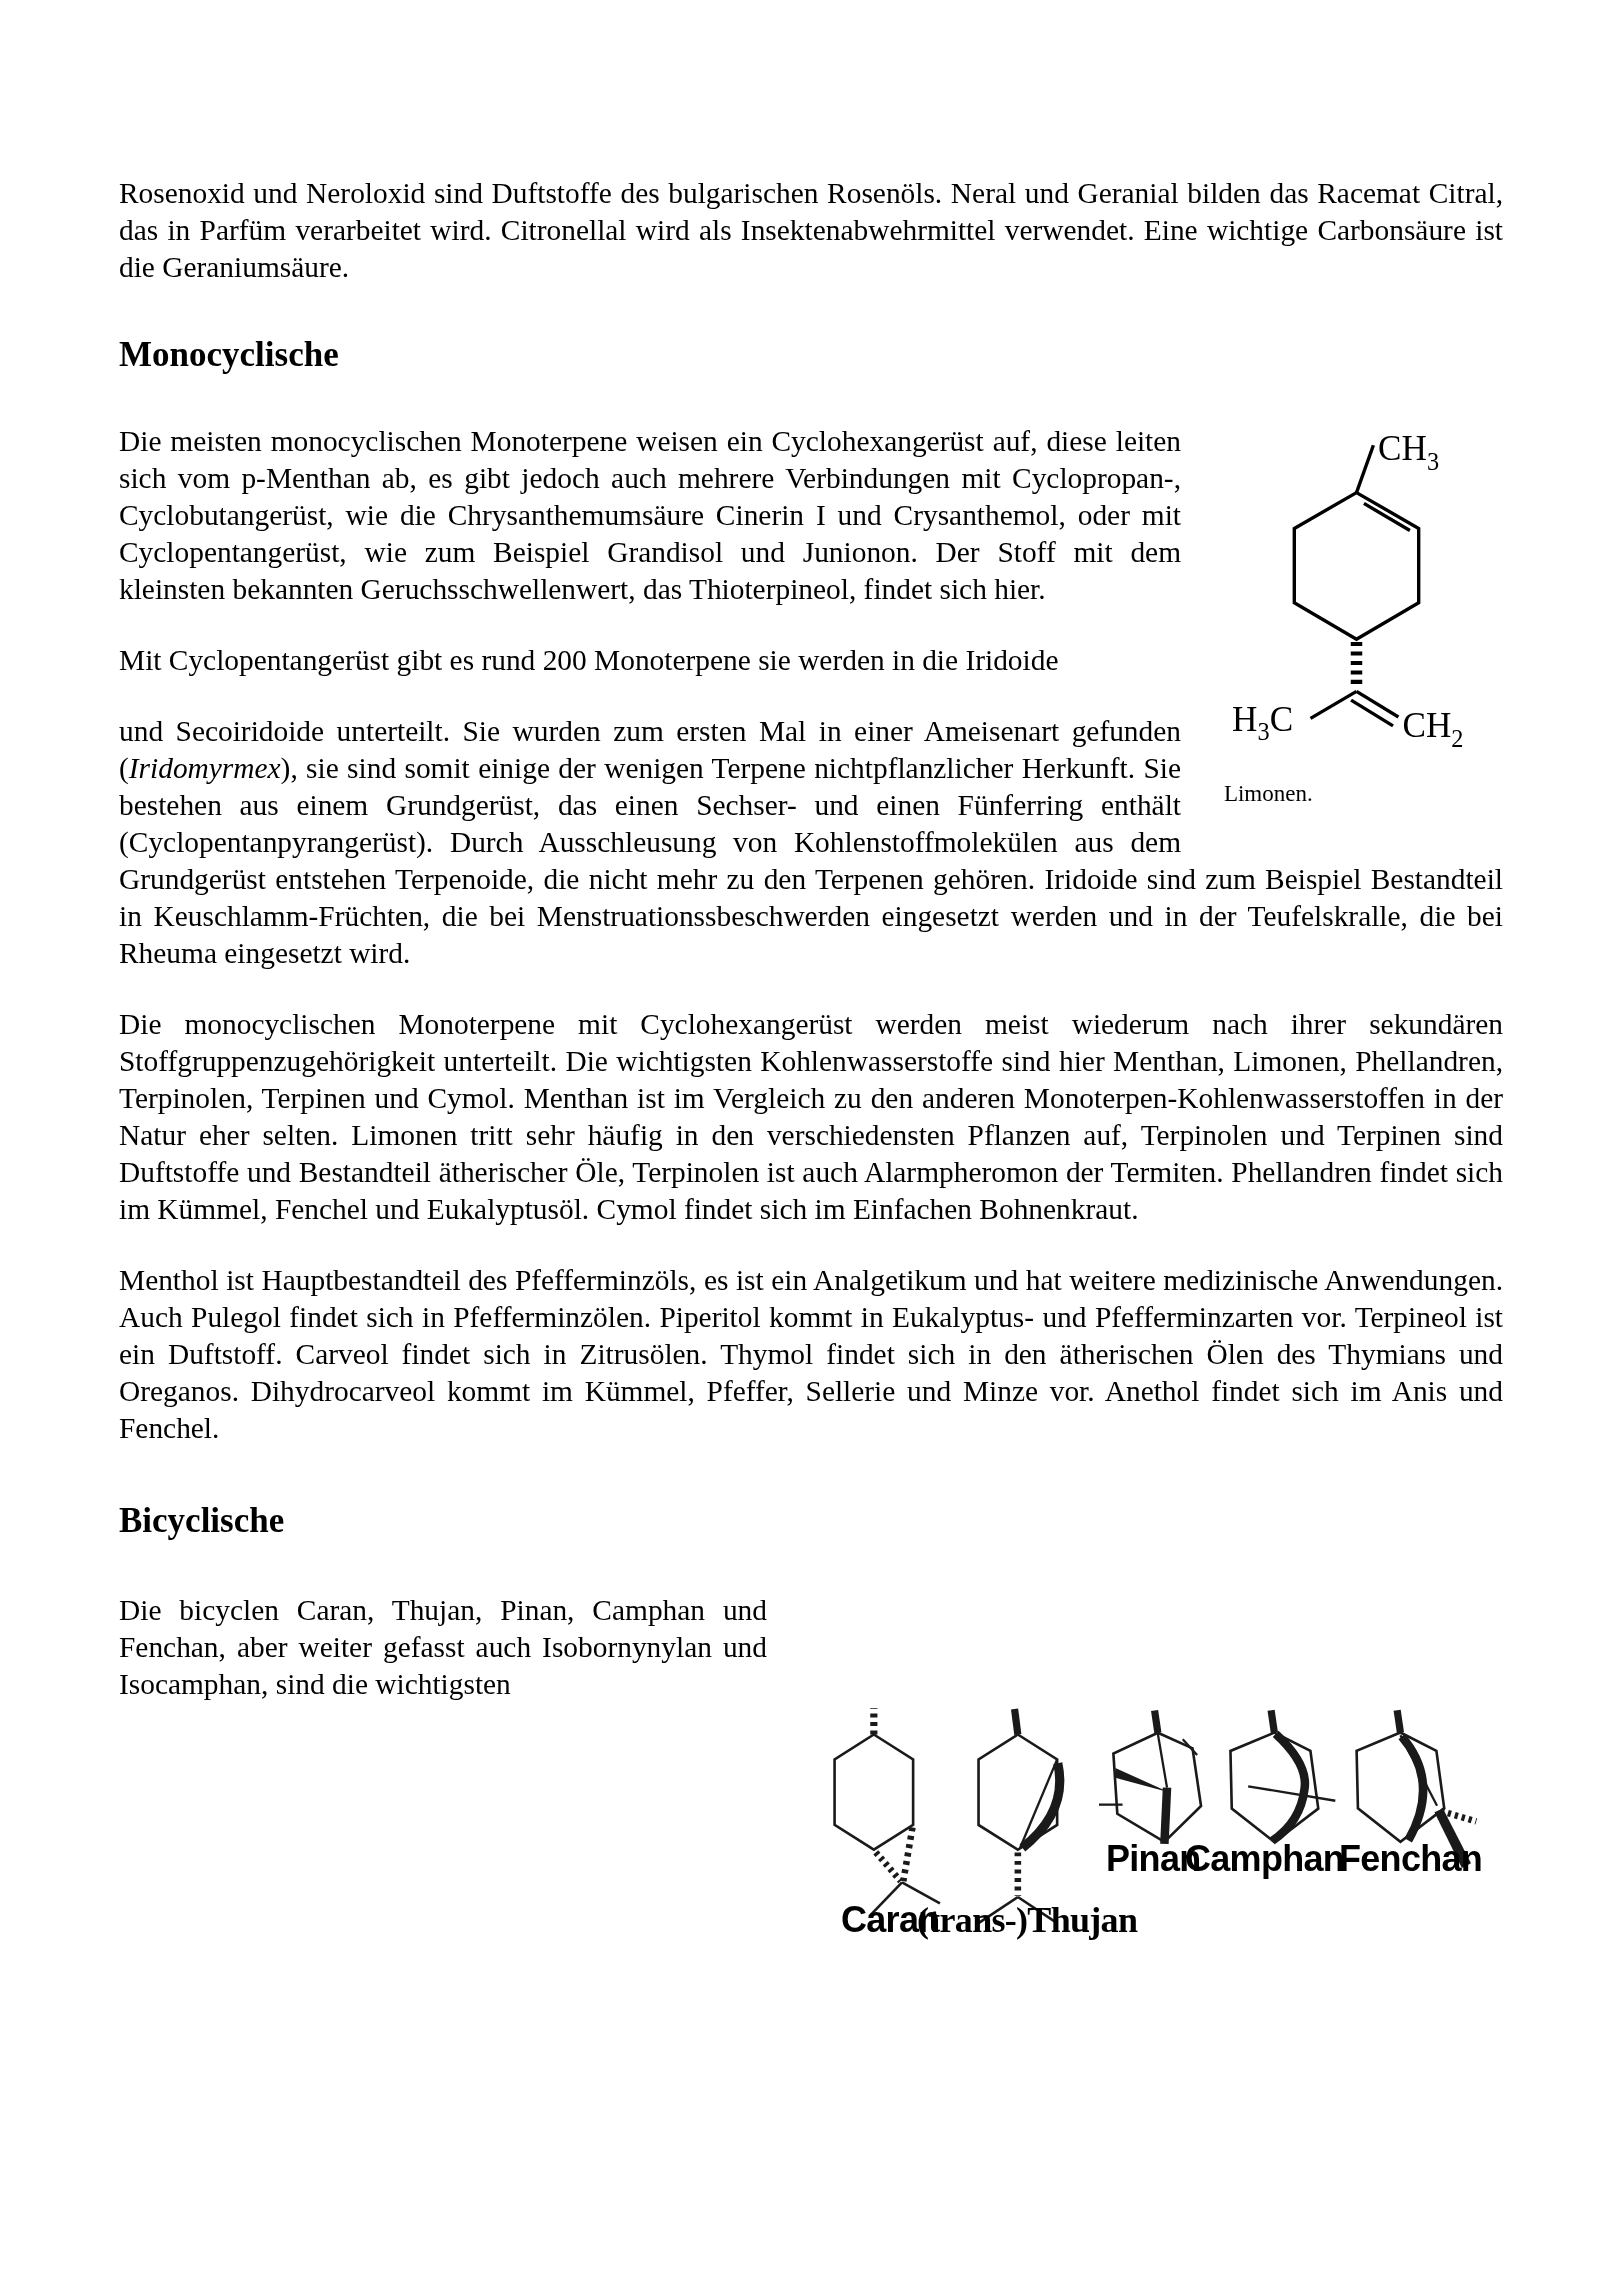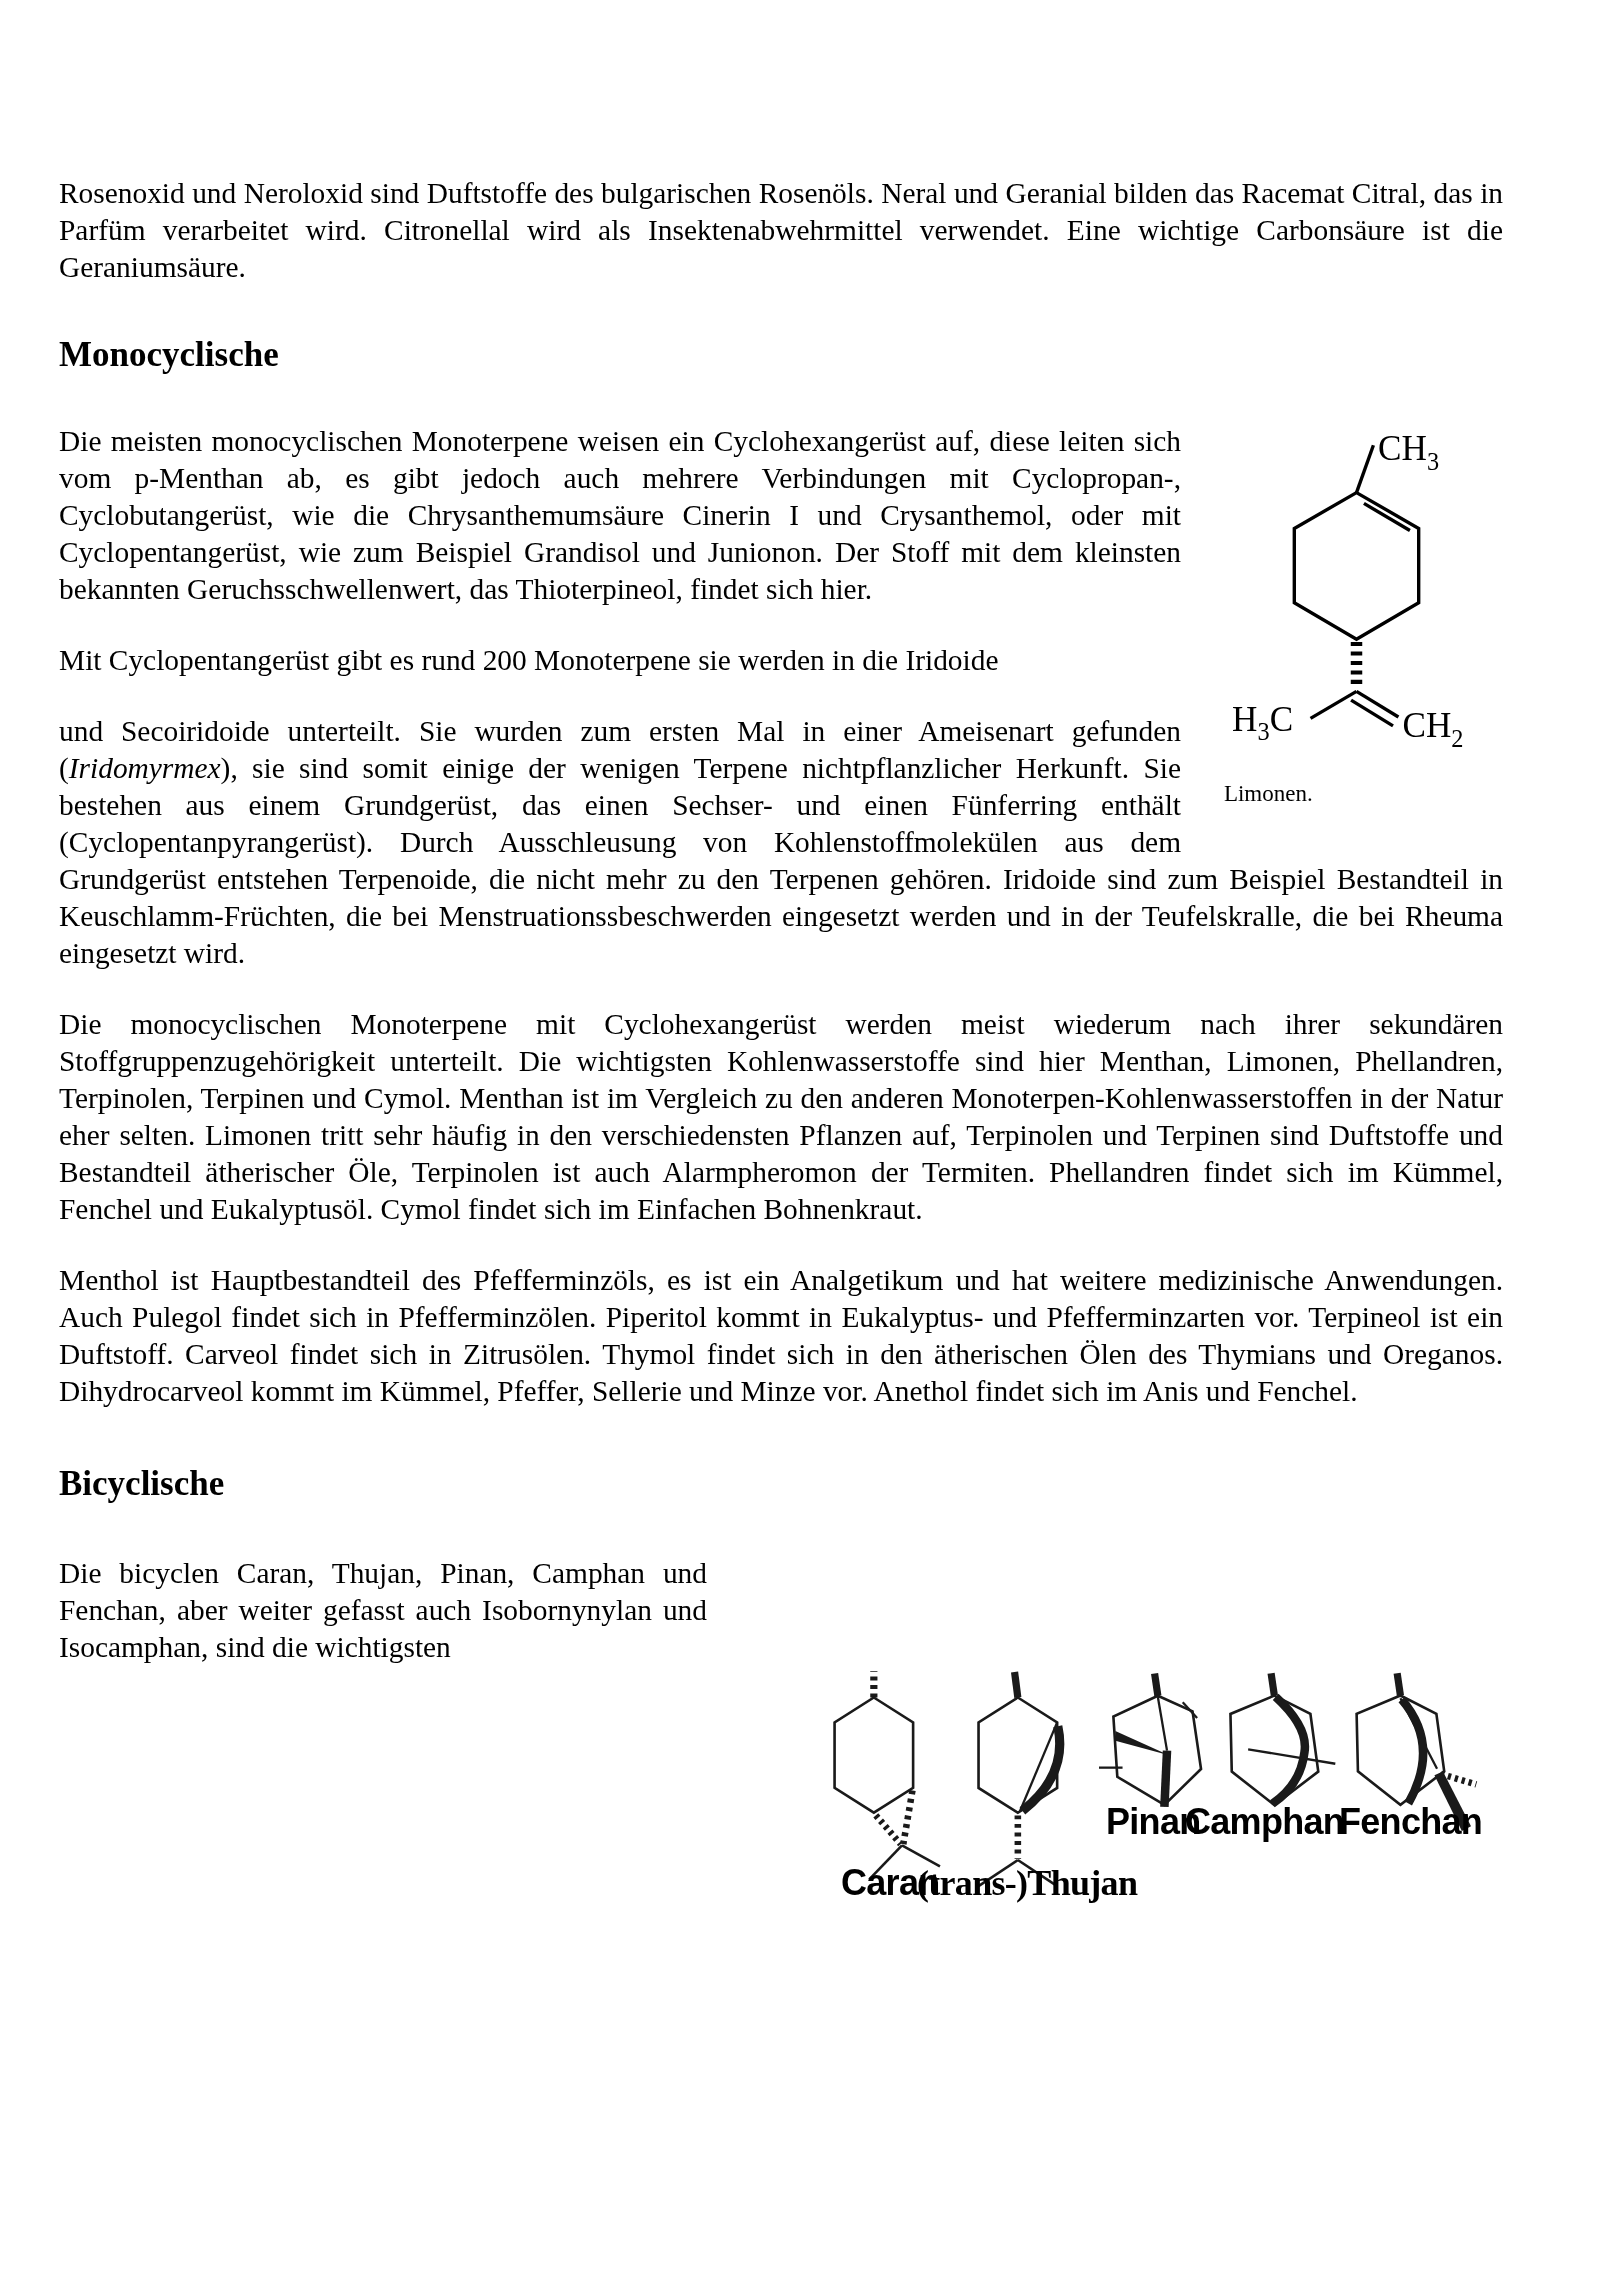--- a/index.html
+++ b/index.html
@@ -4,21 +4,21 @@
 <style>
   html,body{margin:0;padding:0;background:#888;}
   .page{
     position:relative;
     width:1622px;height:2295px;
     background:#ffffff;color:#000;
     overflow:hidden;
     font-family:"Liberation Serif",serif;
     font-size:29.4px;line-height:37px;
   }
-  .content{padding:175px 119px 0 59px;}
+  .content{padding:175px 119px 0 119px;}
   p{margin:34px 0 0 0;text-align:justify;hyphens:auto;}
   p.first{margin-top:0;}
   h2{
     font-family:"Liberation Serif",serif;
     font-weight:700;font-size:35px;line-height:1.1;
     margin:50px 0 48px 0;text-align:left;
   }
   h2.bicyclic{margin:55px 0 52px 0;}
   .italic{font-style:italic;}
 

